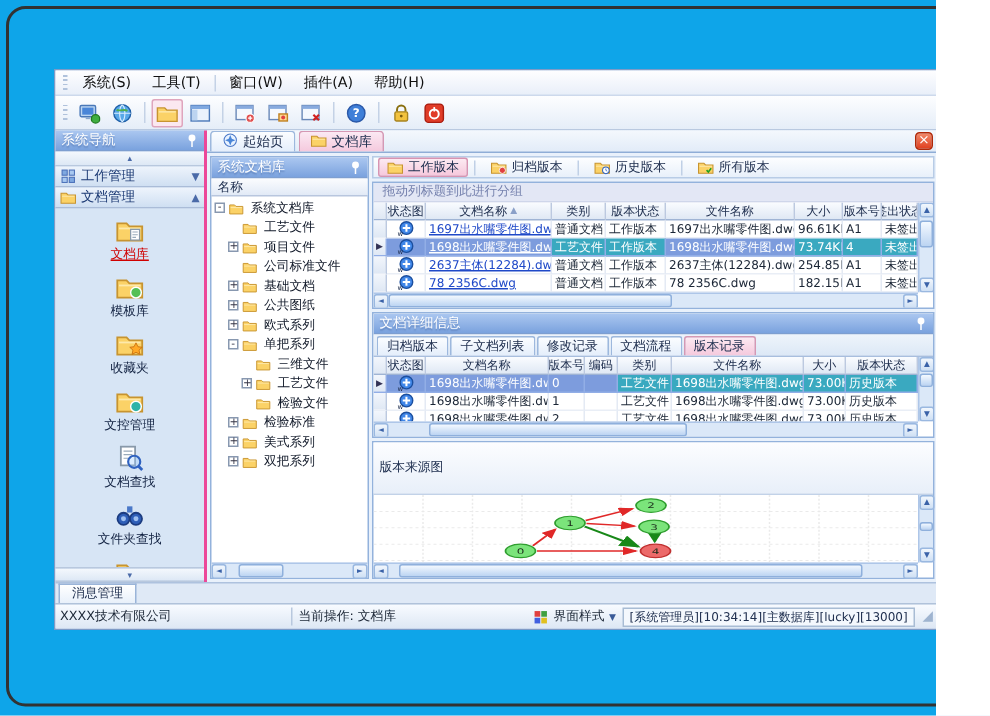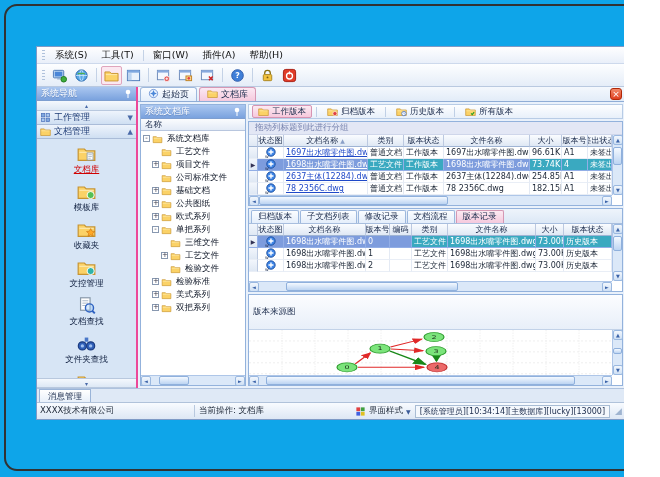--- a/index.html
+++ b/index.html
@@ -677,20 +677,29 @@
               <div class="sb sb-h" style="margin-right:10px">
                 <span class="sb-btn">◄</span>
                 <span class="sb-track">
                     <span class="sb-thumb" style="left:0%;width:55%"></span>
                   </span>
                 <span class="sb-btn">►</span>
               </div>
             </div>
 
             <div class="tablezone details">
+              <div class="panel-hdr">
+                <span>文档详细信息</span>
+                <span class="pin icn">
+                    <svg viewBox="0 0 8 10">
+                      <circle cx="4" cy="3" r="2.3" fill="#fff"></circle>
+                      <rect x="3.5" y="5" width="1" height="4" fill="#fff"></rect>
+                    </svg>
+                  </span>
+              </div>
               <div class="dtabs" id="detail-tabs">
                   <span class="dtab ">归档版本</span>
                   <span class="dtab ">子文档列表</span>
                   <span class="dtab ">修改记录</span>
                   <span class="dtab ">文档流程</span>
                   <span class="dtab active">版本记录</span>
                 </div>
               <div class="gridbody">
                 <div class="grid" id="mid-grid">
                     <div class="trow thead">

